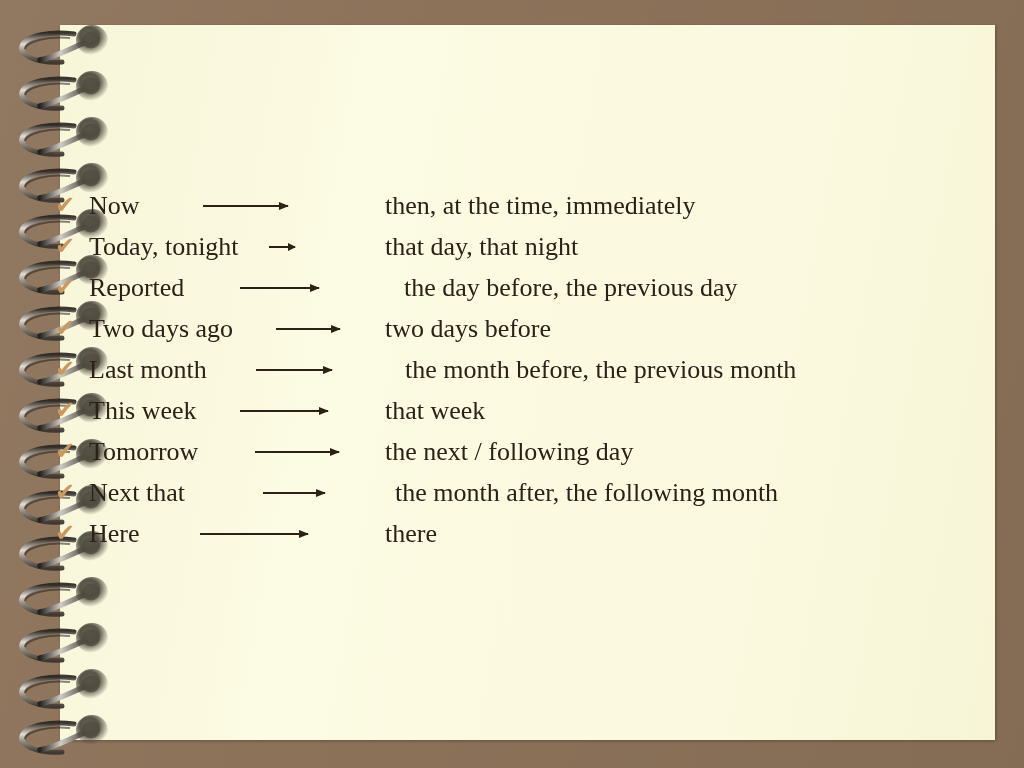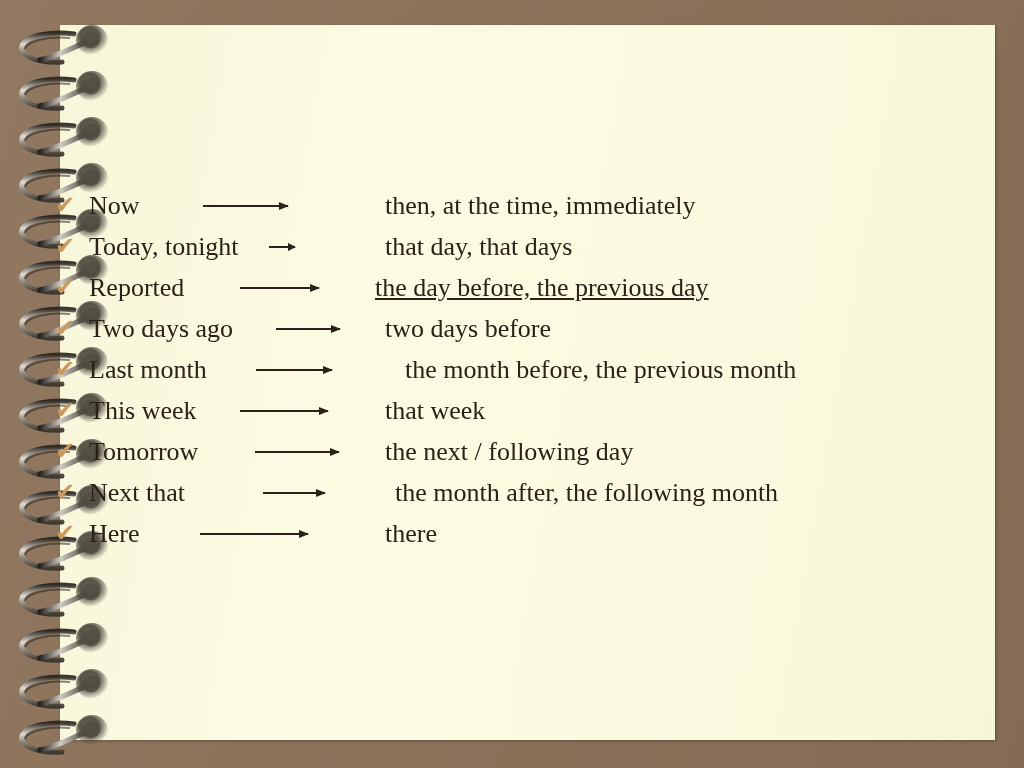--- a/index.html
+++ b/index.html
@@ -296,27 +296,27 @@
       <div class="row">
         <span class="bullet">✔</span>
         <span class="term">Now</span>
         <span class="arrow" style="left: 148px; width: 85px;"></span>
         <span class="result" style="left: 330px;">then, at the time, immediately</span>
       </div>
       <div class="row">
         <span class="bullet">✔</span>
         <span class="term">Today, tonight</span>
         <span class="arrow short" style="left: 214px; width: 26px;"></span>
-        <span class="result" style="left: 330px;">that day, that days</span>
+        <span class="result" style="left: 330px;">that day, that night</span>
       </div>
       <div class="row">
         <span class="bullet">✔</span>
         <span class="term">Reported</span>
         <span class="arrow" style="left: 185px; width: 79px;"></span>
-        <span class="result" style="left: 320px; text-decoration: underline;">the day before, the previous day</span>
+        <span class="result" style="left: 349px;">the day before, the previous day</span>
       </div>
       <div class="row">
         <span class="bullet">✔</span>
         <span class="term">Two days ago</span>
         <span class="arrow" style="left: 221px; width: 64px;"></span>
         <span class="result" style="left: 330px;"> two days before</span>
       </div>
       <div class="row">
         <span class="bullet">✔</span>
         <span class="term">Last month</span>

